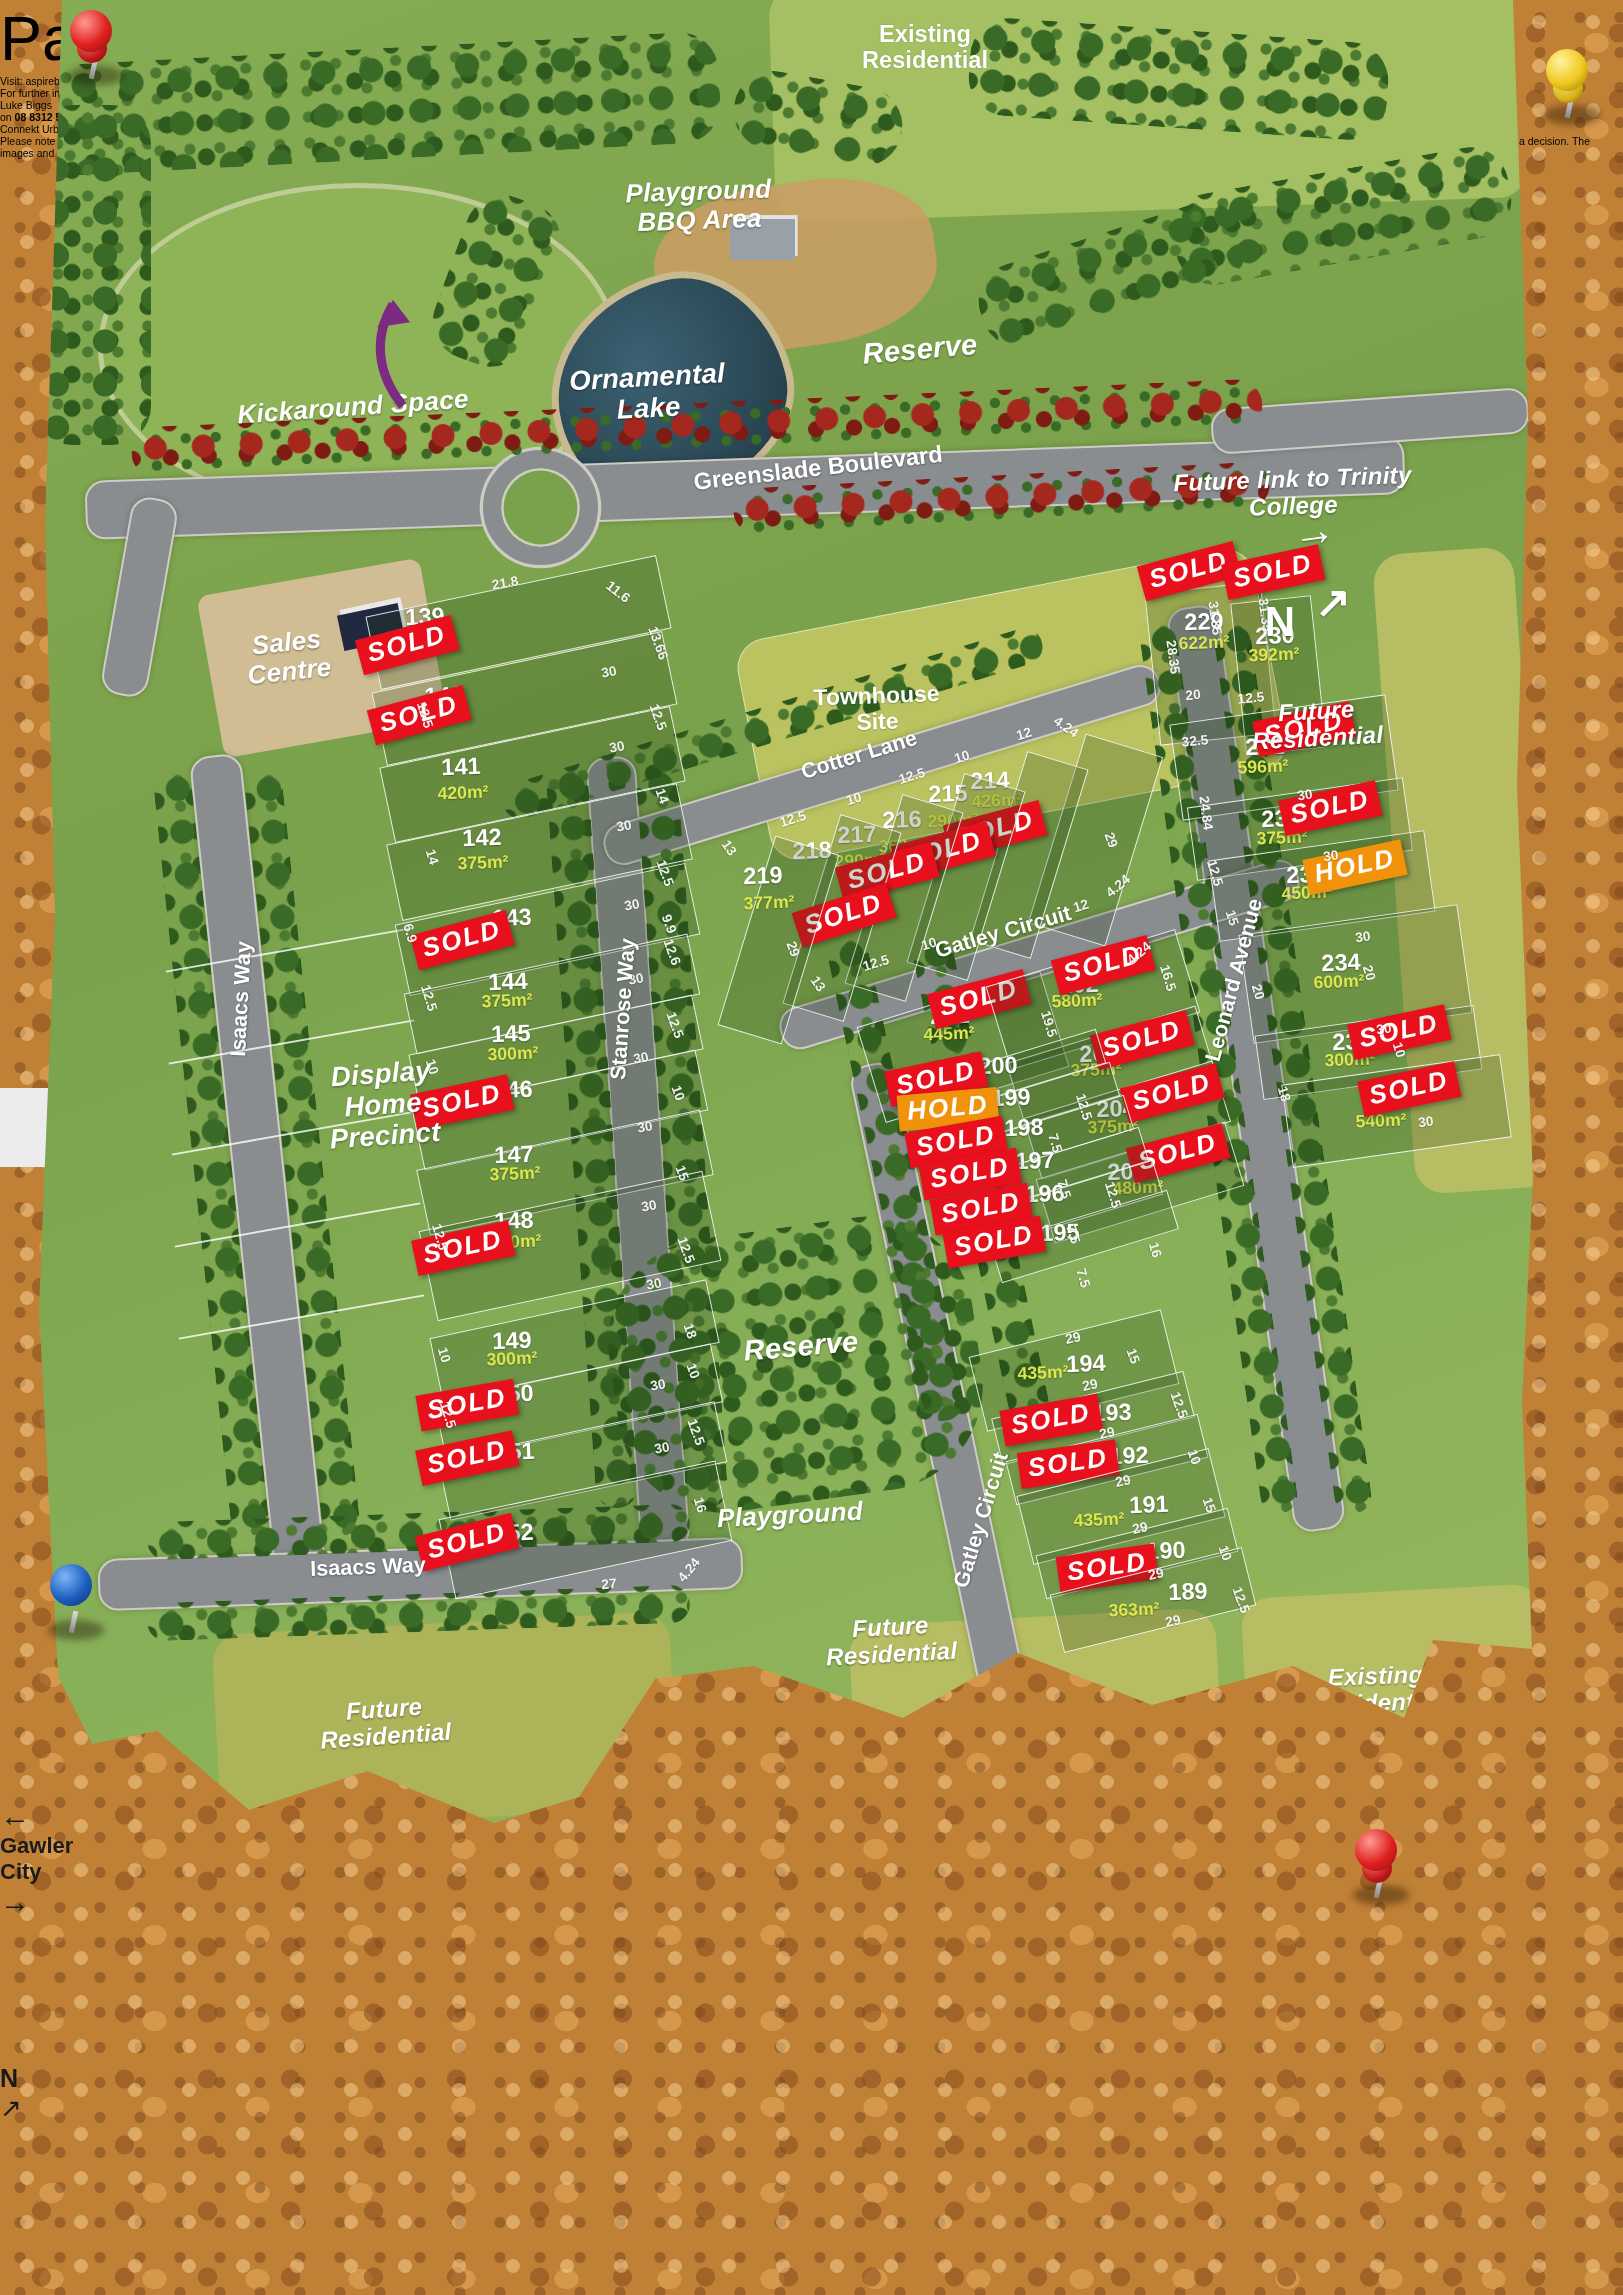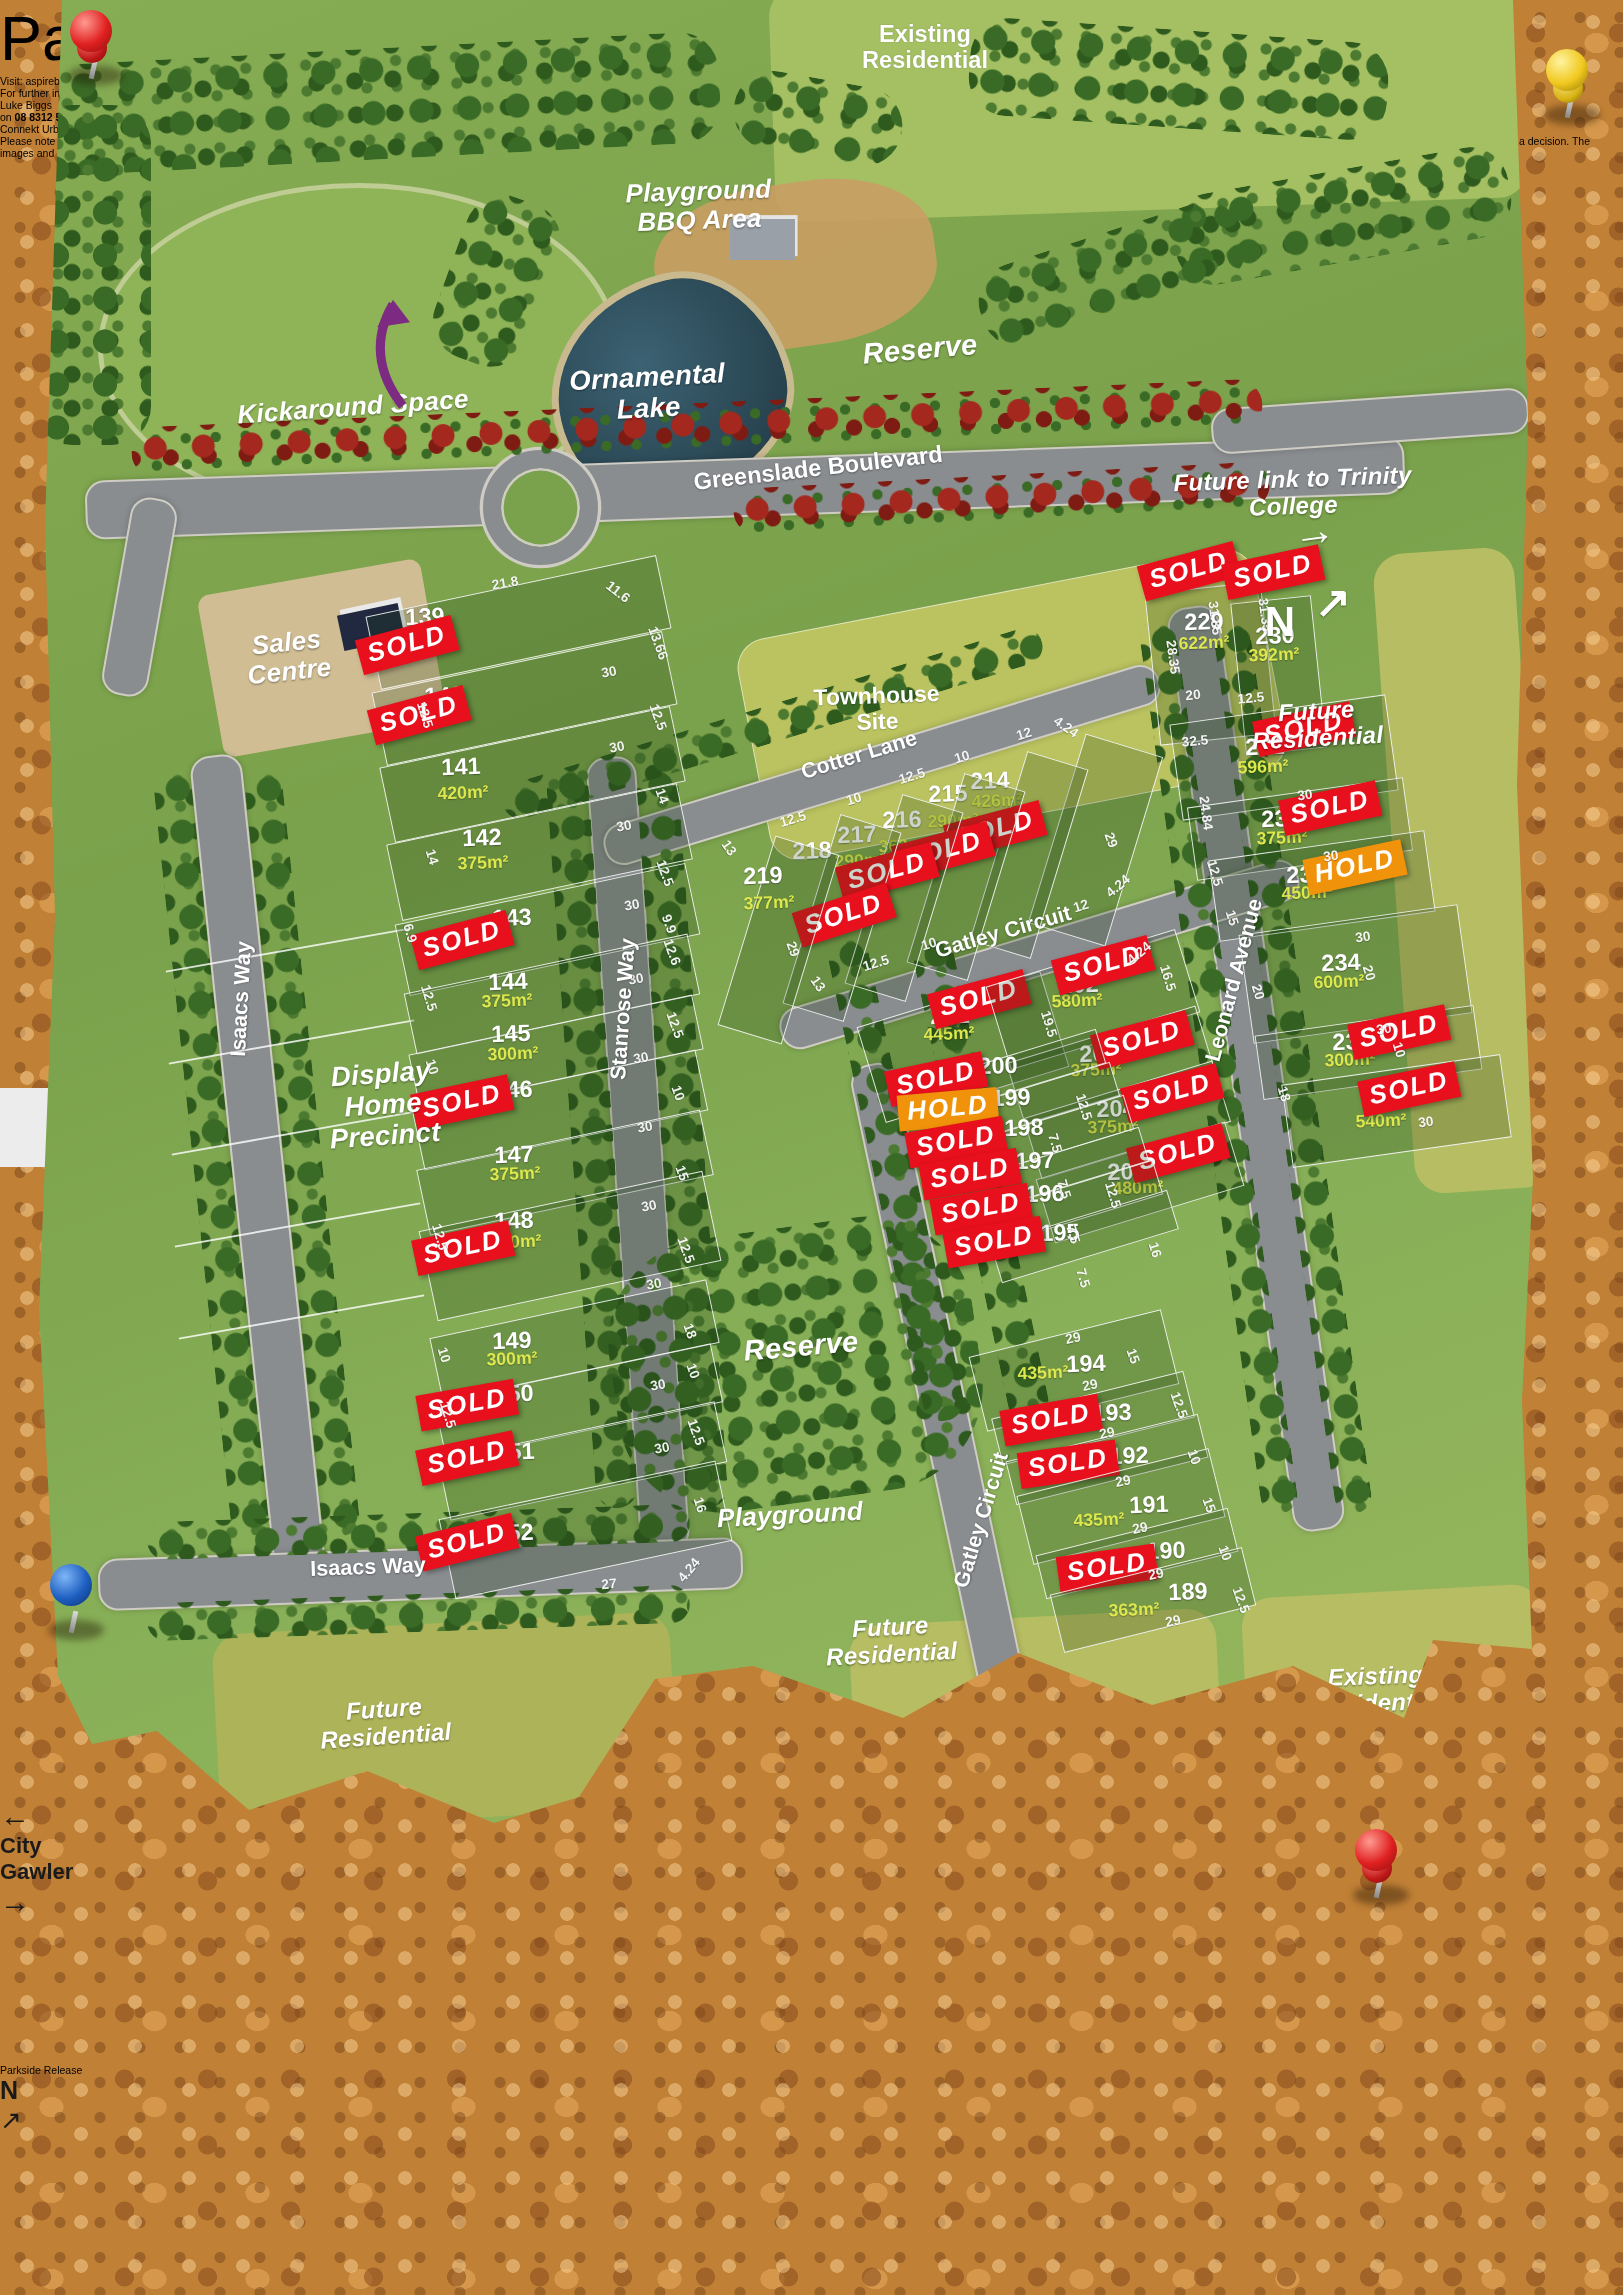--- a/index.html
+++ b/index.html
@@ -515,35 +515,33 @@
     <div class="greyblk" style="left:499px;top:168px;width:68px;height:79px;background:#ececec;"></div>
     <div class="premiere" style="left:97px;top:275px;width:151px;height:164px;"></div>
     <div class="pinkz" style="left:230px;top:259px;width:137px;height:170px;transform:rotate(-2deg);"></div>
     <div class="pinkz2" style="left:243px;top:281px;width:46px;height:144px;transform:rotate(6deg);"></div>
     <div class="pinkz2" style="left:296px;top:274px;width:39px;height:154px;transform:rotate(-8deg);"></div>
     <svg width="105" height="144" style="position:absolute;left:347px;top:275px;" viewBox="0 0 160 220">
       <path d="M85,200 C45,150 40,95 70,45" stroke="#7d2a82" stroke-width="14" fill="none"></path>
       <polygon points="70,38 46,80 96,72" fill="#7d2a82"></polygon>
     </svg>
     <div class="t" style="left:62px;top:115px;font-size:30px;color:#1a1a1a;">←</div>
+    <div class="t" style="left:422px;top:64px;font-size:22px;font-weight:700;color:#1a1a1a;">Gawler</div>
     <div class="t" style="left:134px;top:117px;font-size:22px;font-weight:700;color:#1a1a1a;">City</div>
-    <div class="t" style="left:422px;top:64px;font-size:22px;font-weight:700;color:#1a1a1a;">Gawler</div>
     <div class="t" style="left:507px;top:63px;font-size:30px;color:#1a1a1a;">→</div>
     <div class="t" style="left:216px;top:156px;font-size:19.6px;font-weight:700;color:#1a1a1a;transform:translate(-50%,-50%) rotate(-3.5deg);">Main North Road</div>
     <div class="t" style="left:73px;top:295px;font-size:19.6px;font-weight:700;color:#1a1a1a;transform:translate(-50%,-50%) rotate(80deg);">Tiver Road</div>
     <div class="t" style="left:419px;top:216px;font-size:27.5px;font-weight:800;color:#8e3a8e;transform:translate(-50%,-50%) rotate(-3deg);letter-spacing:0.7px;">ASPIRE</div>
     <div class="t" style="left:530px;top:203px;font-size:19.6px;font-weight:700;color:#1a1a1a;transform:translate(-50%,-50%) rotate(-2deg);">Trinity
 College</div>
     <div class="t" style="left:171px;top:340px;font-size:18.3px;font-weight:700;color:#fff;transform:translate(-50%,-50%) rotate(-6deg);">Premiere
 Release</div>
     <div class="t" style="left:435px;top:370px;font-size:18.3px;font-weight:700;color:#e8502a;transform:translate(-50%,-50%) rotate(-3deg);">Future
 land
 release</div>
-    <div class="parkbox">Parkside
-Release</div>
     <div class="t" style="left:501px;top:407px;font-size:25px;font-weight:800;color:#1a1a1a;">N</div>
     <div class="t" style="left:527px;top:399px;font-size:26px;color:#1a1a1a;">↗</div>
   </div>
   <div class="pin red" style="left:1341px;top:1829px;">
     <div class="shadow"></div>
       <div class="stem"></div>
       <div class="lobe"></div>
       <div class="head"></div>
     </div>
 

